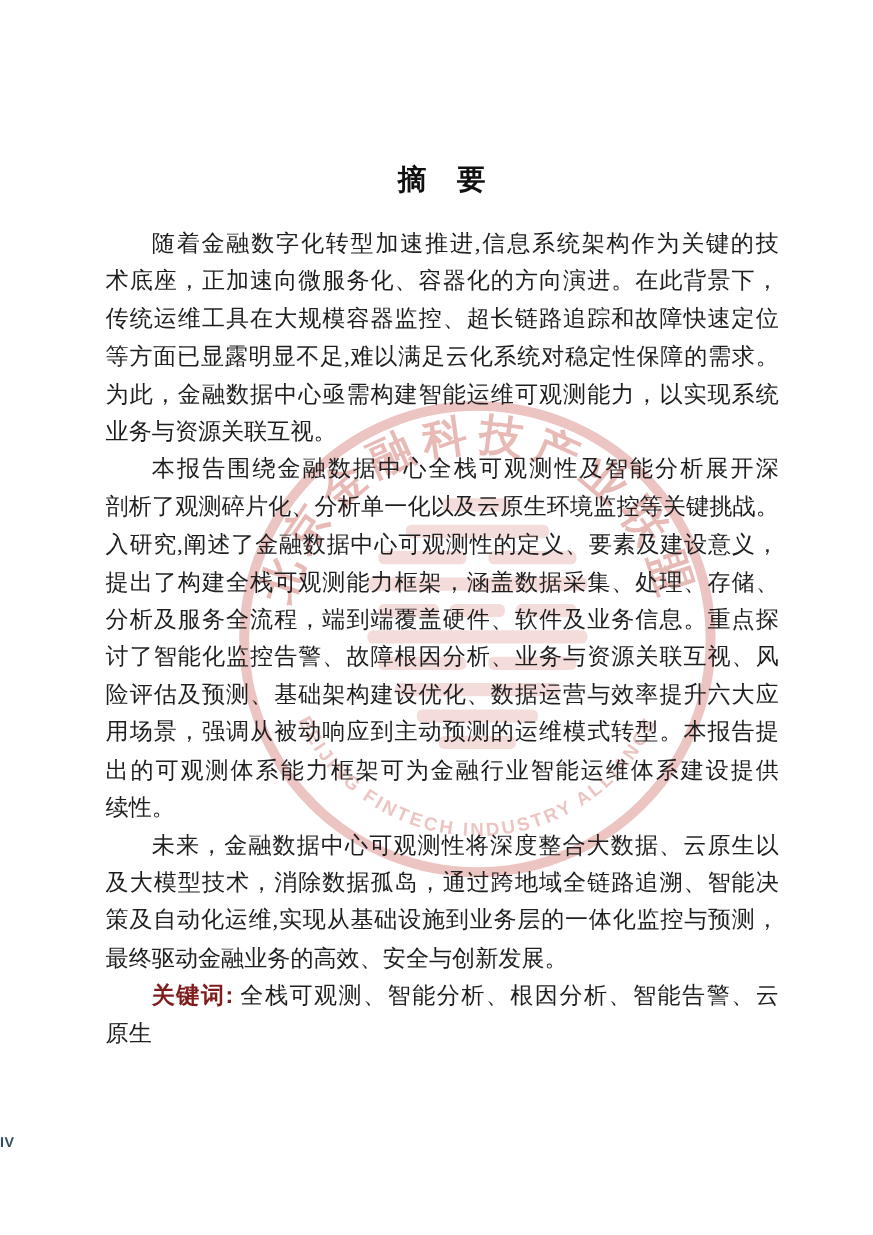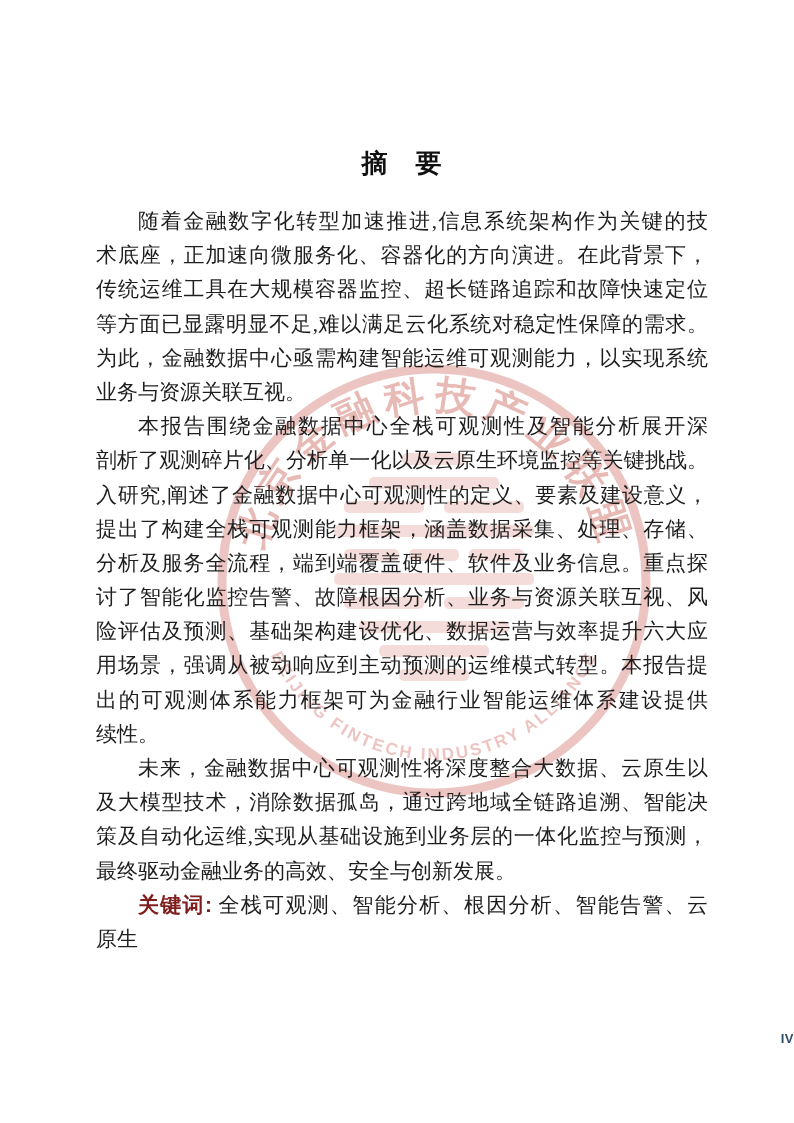--- a/index.html
+++ b/index.html
@@ -26,21 +26,21 @@
     overflow:hidden;
   }
   .line.first { text-indent:2em; }
   .line.last { text-align-last:left; }
   .kwlabel {
     font-family:"Liberation Sans","DejaVu Sans",sans-serif;
     font-weight:bold; color:#7f1d1d;
   }
   .pagenum {
     position:absolute; left:0; top:1031px; width:100%;
-    text-align:right;
+    text-align:left;
     font-family:"Liberation Sans","DejaVu Sans",sans-serif;
     font-size:13px; font-weight:bold; color:#2f4d68; letter-spacing:0.5px;
   }
   .wm-ring { fill:none; stroke:rgba(198,82,72,0.34); }
   .wm-cn { fill:rgba(198,82,72,0.40); font-family:"Liberation Sans","DejaVu Sans",sans-serif; font-weight:bold; }
   .wm-en { fill:rgba(198,82,72,0.34); font-family:"Liberation Sans","DejaVu Sans",sans-serif; font-weight:bold; }
   .wm-emblem rect { fill:rgba(198,82,72,0.20); }
 </style>
 </head>
 <body>

